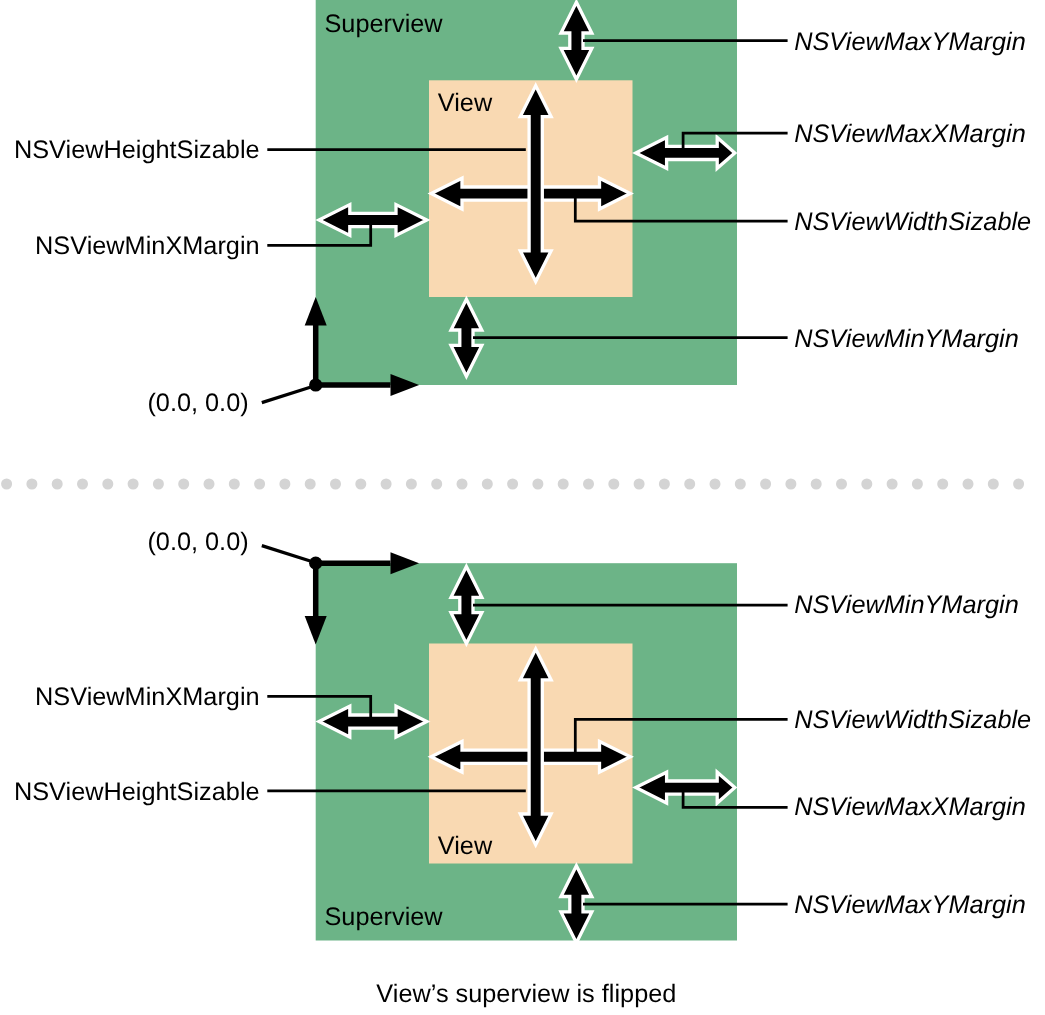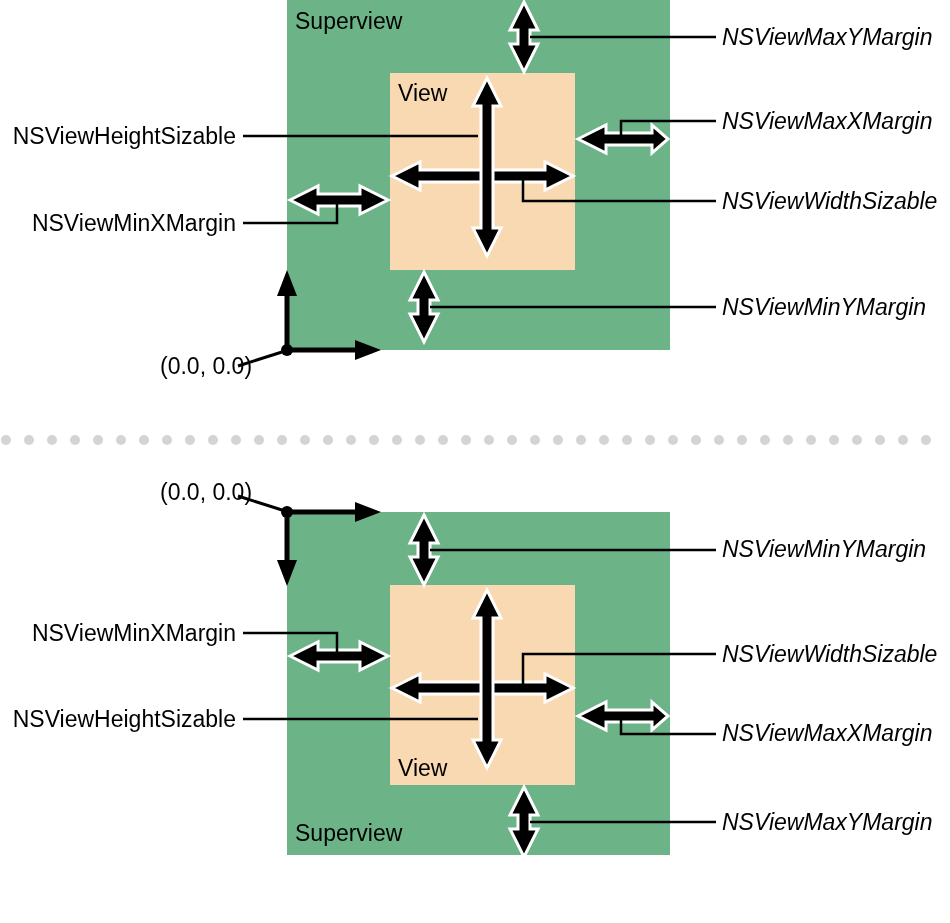--- a/index.html
+++ b/index.html
@@ -54,21 +54,20 @@
     line-height: 1;
     text-align: center;
   }
   .origin-lbl {
     position: absolute;
     font-family: "Liberation Sans", sans-serif;
     font-size: 23px;
     color: #000000;
     white-space: nowrap;
     line-height: 1;
-    margin-left: 26px;
   }
 </style>
 </head>
 <body>
 
 <div id="diagram-root">
 
   <svg id="scene" viewBox="0 0 950 923" xmlns="http://www.w3.org/2000/svg">
 
     <g>
@@ -238,14 +237,15 @@
   <div class="lbl lbl-right" style="left:722px; top:811px;">NSViewMaxYMargin</div>
 
   <div class="lbl lbl-left" style="left:8px; top:622px; width:228px;">NSViewMinXMargin</div>
 
   <div class="lbl lbl-left" style="left:8px; top:708px; width:228px;">NSViewHeightSizable</div>
 
   <div class="box-title" style="left:398px; top:757px;">View</div>
 
   <div class="box-title" style="left:295px; top:822px;">Superview</div>
 
+  <div class="caption" style="left:287px; top:892px; width:383px;">View’s superview is flipped</div>
 
 </div>
 
 </body></html>

